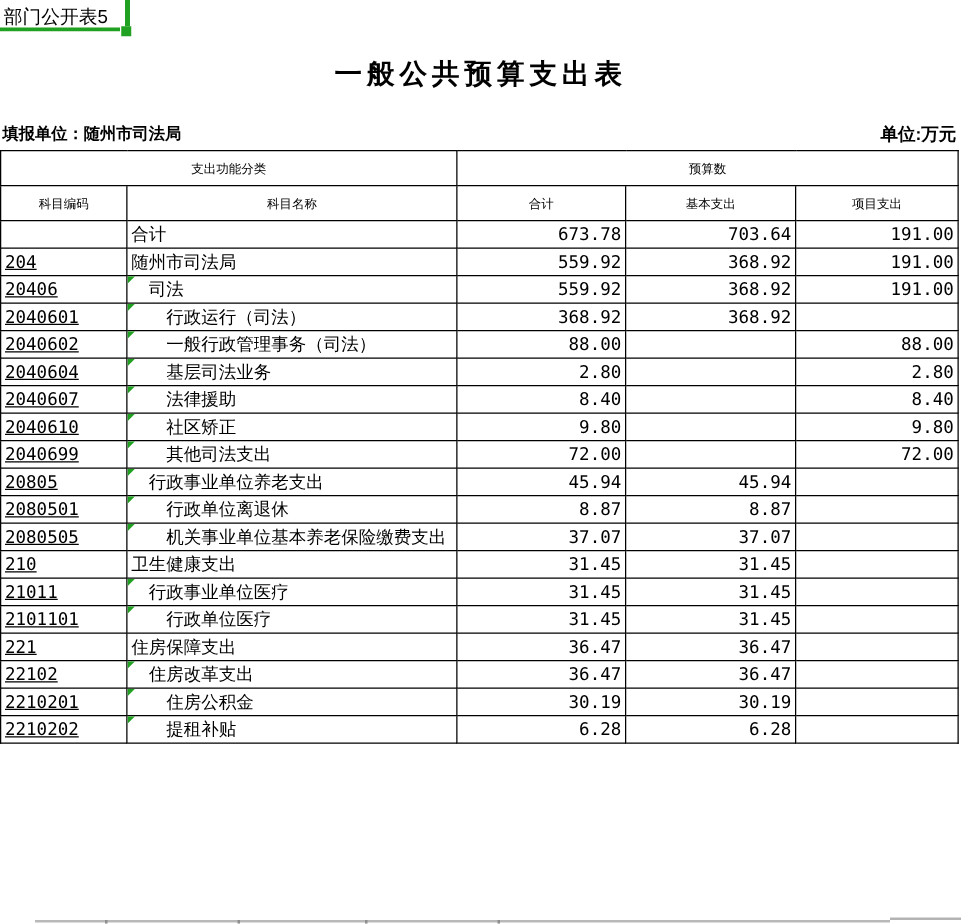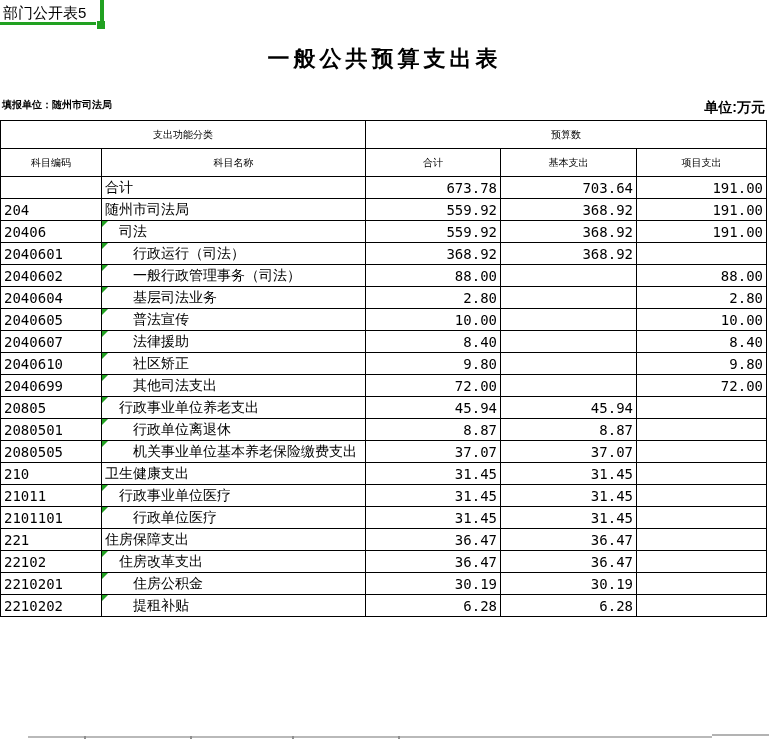--- a/index.html
+++ b/index.html
@@ -22,21 +22,21 @@
   .green-handle   { position:absolute; left:97px; top:21px; width:8px; height:8px; }
 
   .title {
     position:absolute; left:0; top:44px; width:769px;
     text-align:center; font-size:22px; font-weight:bold; letter-spacing:4px;
     white-space:nowrap;
   }
 
   .report-unit {
     position:absolute; left:2px; top:98px;
-    font-size:10px; font-weight:bold; white-space:nowrap;
+    font-size:13px; font-weight:bold; white-space:nowrap;
   }
   .unit-note {
     position:absolute; right:4px; top:99px;
     font-size:14px; font-weight:bold; white-space:nowrap;margin-left:12px;
   }
 
   table.budget {
     position:absolute; left:0; top:120px;
     border-collapse:collapse; table-layout:fixed;
     width:766px;
@@ -46,21 +46,21 @@
     overflow:hidden; white-space:nowrap;
     font-weight:normal;
   }
   tr.group-row th, tr.sub-row th {
     height:28px; text-align:center; vertical-align:middle; font-size:10px;
   }
   tr.data-row { height:22px; }
   tr.data-row td { vertical-align:middle; font-size:14px; }
   td.code {
     text-align:left; padding-left:3px;
-    font-family:"DejaVu Sans Mono", monospace; font-size:13px;
+    font-family:"DejaVu Sans Mono", monospace; font-size:13px;text-decoration:underline;
   }
   td.name { text-align:left; position:relative; }
   td.num  {
     text-align:right; padding-right:3px;
     font-family:"DejaVu Sans Mono", monospace; font-size:13px;
   }
   .marker {
     position:absolute; left:0; top:0; width:0; height:0;
     border-top:6px solid #21a121; border-right:6px solid transparent;
   }
@@ -141,27 +141,20 @@
         <td class="num">88.00</td>
       </tr>
       <tr class="data-row">
         <td class="code">2040604</td>
         <td class="name" style="padding-left: 31px;"><span class="marker" style="border-top-color: rgb(33, 161, 33);"></span><span>基层司法业务</span></td>
         <td class="num">2.80</td>
         <td class="num"></td>
         <td class="num">2.80</td>
       </tr>
       <tr class="data-row">
-        <td class="code">2040605</td>
-        <td class="name" style="padding-left: 31px;"><span class="marker" style="border-top-color: rgb(33, 161, 33);"></span><span>普法宣传</span></td>
-        <td class="num">10.00</td>
-        <td class="num"></td>
-        <td class="num">10.00</td>
-      </tr>
-      <tr class="data-row">
         <td class="code">2040607</td>
         <td class="name" style="padding-left: 31px;"><span class="marker" style="border-top-color: rgb(33, 161, 33);"></span><span>法律援助</span></td>
         <td class="num">8.40</td>
         <td class="num"></td>
         <td class="num">8.40</td>
       </tr>
       <tr class="data-row">
         <td class="code">2040610</td>
         <td class="name" style="padding-left: 31px;"><span class="marker" style="border-top-color: rgb(33, 161, 33);"></span><span>社区矫正</span></td>
         <td class="num">9.80</td>

